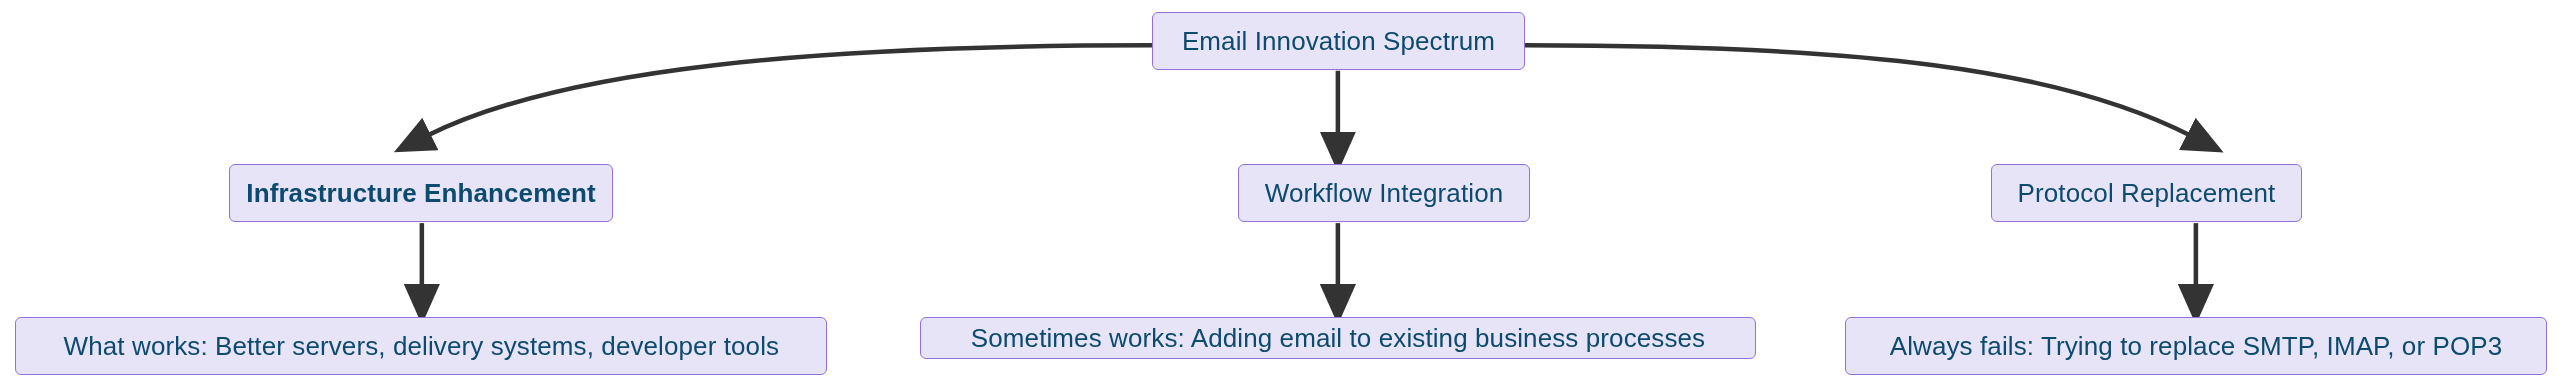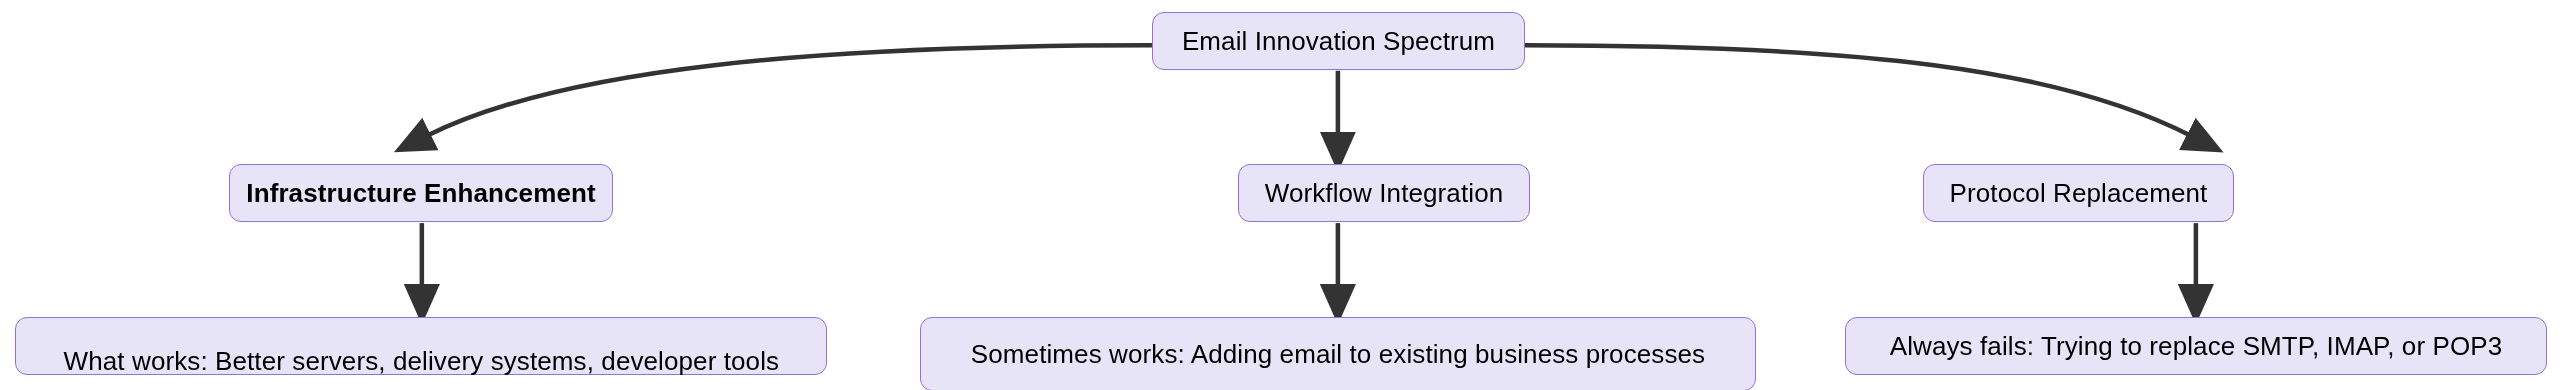--- a/index.html
+++ b/index.html
@@ -22,22 +22,22 @@
     left: 0;
     top: 0;
     width: 2576px;
     height: 390px;
   }
   .node {
     position: absolute;
     box-sizing: border-box;
     background: #e8e4f8;
     border: 1.8px solid #9370db;
-    border-radius: 12px;
-    color: #000000;
+    border-radius: 6px;
+    color: #0c4a6e;
     display: flex;
     align-items: center;
     justify-content: center;
     white-space: nowrap;
     font-size: 26px;
     line-height: 1;
     letter-spacing: 0.1px;
   }
   .node-label {
     display: block;
@@ -74,29 +74,29 @@
   </div>
 
   <div class="node" id="node-infrastructure" style="left:229px; top:164px; width:384px; height:58px;font-weight:bold;">
     <span class="node-label">Infrastructure Enhancement</span>
   </div>
 
   <div class="node" id="node-workflow" style="left:1192px; top:164px; width:292px; height:58px;margin-left:46px;">
     <span class="node-label">Workflow Integration</span>
   </div>
 
-  <div class="node" id="node-protocol" style="left:1923px; top:164px; width:311px; height:58px;">
+  <div class="node" id="node-protocol" style="left:1991px; top:164px; width:311px; height:58px;">
     <span class="node-label">Protocol Replacement</span>
   </div>
 
-  <div class="node" id="node-infrastructure-outcome" style="left:15.4px; top:317px; width:812px; height:58px;align-items:flex-end;">
+  <div class="node" id="node-infrastructure-outcome" style="left:15.4px; top:317px; width:812px; height:58px;">
     <span class="node-label">What works: Better servers, delivery systems, developer tools</span>
   </div>
 
-  <div class="node" id="node-workflow-outcome" style="left:920px; top:317px; width:836px; height:74px;">
+  <div class="node" id="node-workflow-outcome" style="left:920px; top:317px; width:836px; height:42px;">
     <span class="node-label">Sometimes works: Adding email to existing business processes</span>
   </div>
 
   <div class="node" id="node-protocol-outcome" style="left:1845px; top:317px; width:702px; height:58px;">
     <span class="node-label">Always fails: Trying to replace SMTP, IMAP, or POP3</span>
   </div>
 
 </div>
 
 

